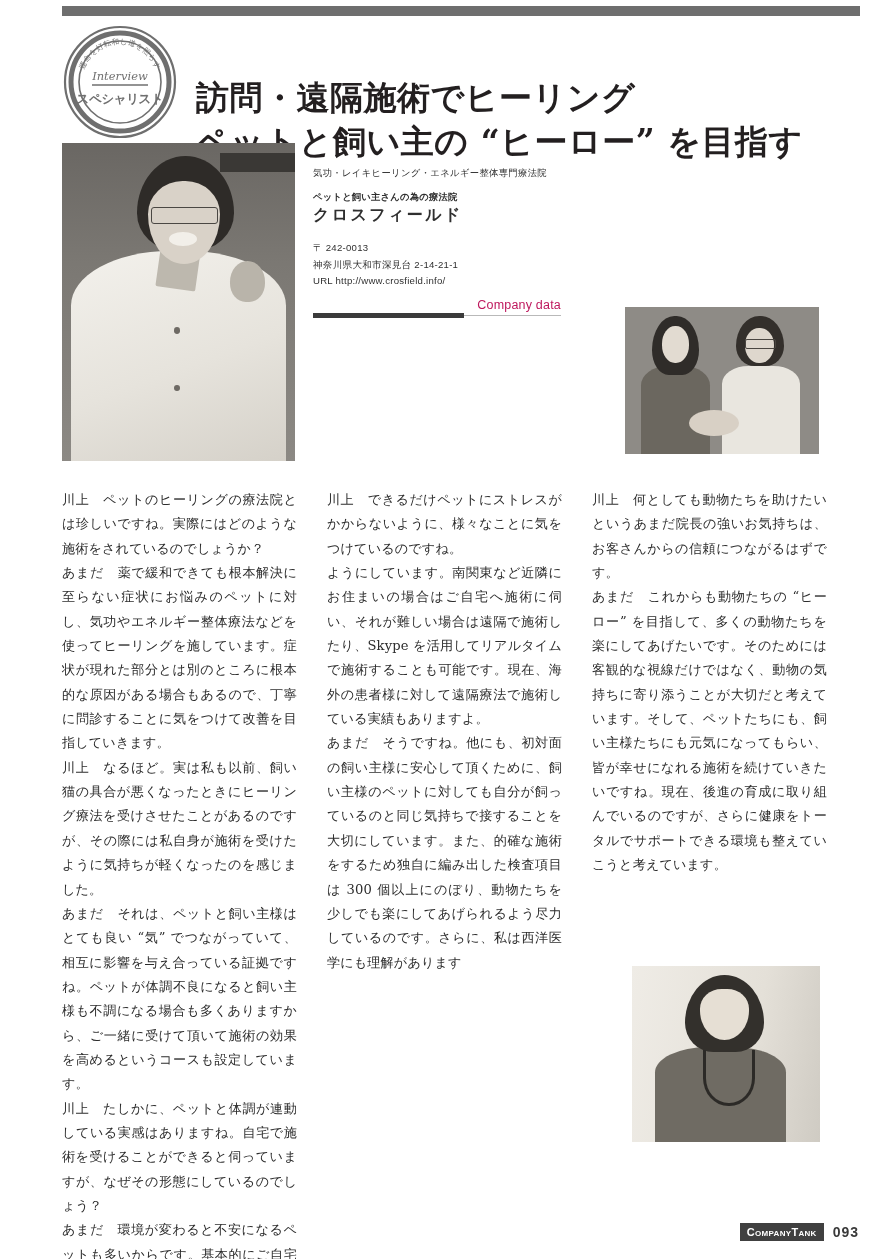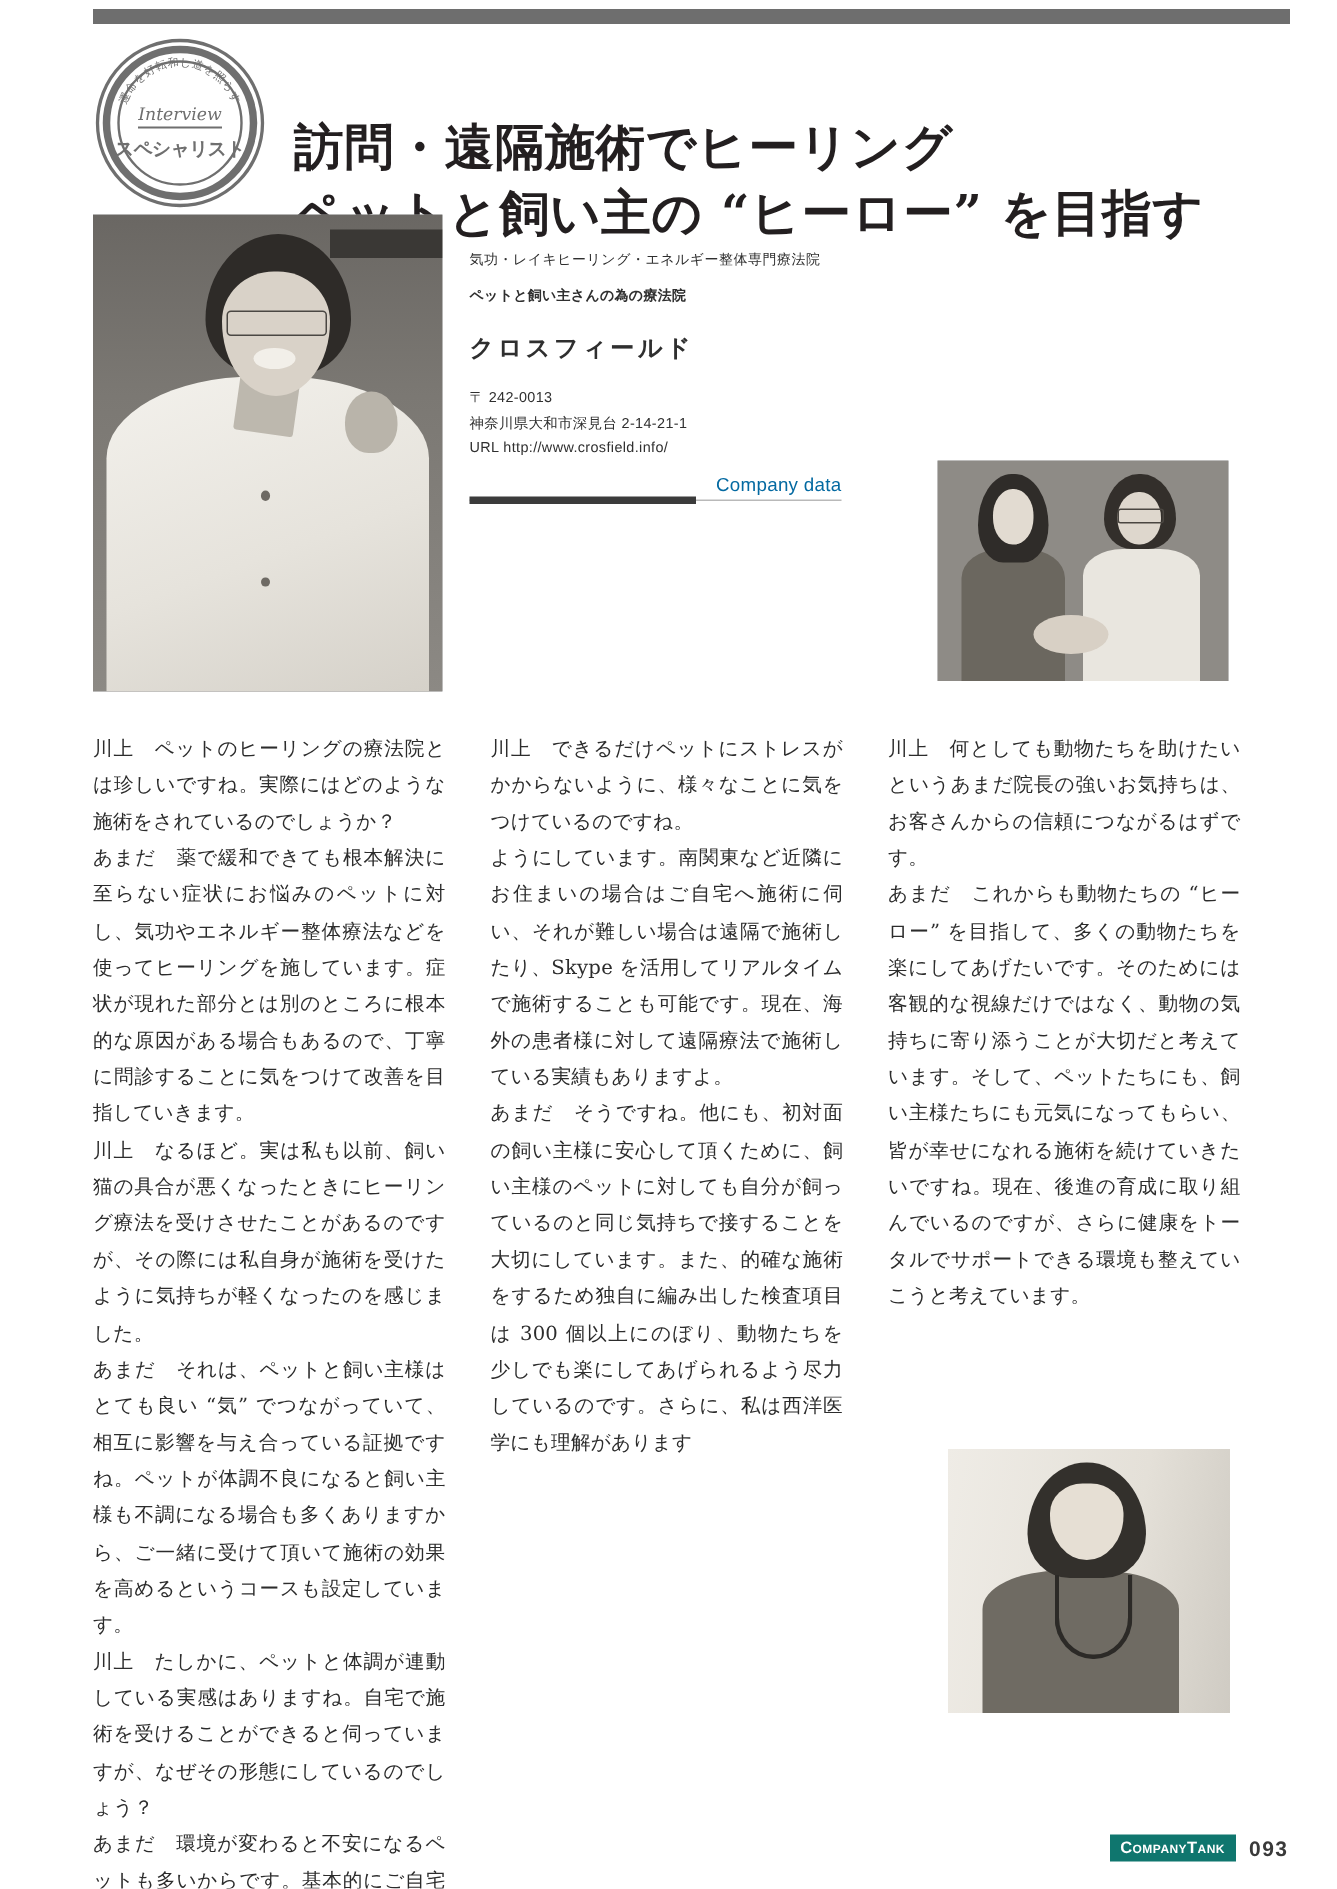--- a/index.html
+++ b/index.html
@@ -102,26 +102,26 @@
     border:3px solid #2c2a27;border-top:none;border-radius:0 0 50% 50%;}
 
   
   .info{
     position:absolute;left:313px;top:166px;width:248px;
     font-family:"Liberation Sans","DejaVu Sans",sans-serif;
     color:#2f2f2f;
   }
   .co-tagline{font-size:9.3px;line-height:14px;letter-spacing:.35px;margin-bottom:11px;}
   .co-sub{font-size:9.3px;font-weight:700;line-height:13px;letter-spacing:.2px;}
-  .co-name{font-size:16px;font-weight:700;line-height:22px;letter-spacing:2.4px;margin-top:18px;font-family:Liberation Serif, serif;}
+  .co-name{font-size:16px;font-weight:700;line-height:22px;letter-spacing:2.4px;margin-top:0;font-family:Liberation Serif, serif;}
   .co-addr{margin-top:14px;font-size:9.6px;line-height:16.5px;letter-spacing:.25px;}
 
   .rule-label{
     font-family:"Liberation Sans","DejaVu Sans",sans-serif;
-    font-size:12.5px;color:#0369a1;text-align:right;letter-spacing:.2px;
+    font-size:12.5px;color:#be185d;text-align:right;letter-spacing:.2px;
   }
   .rule{position:relative;height:5px;margin-top:3px;background:#b9b9b9;}
   .rule::before{content:"";position:absolute;left:0;top:0;height:5px;width:61%;background:#3b3b3b;}
   .rule.thin{height:1px;background:#b9b9b9;}
   .rule.thin::before{height:5px;top:-2px;}
 
   .block-company{margin-top:8px;}
   .block-personal{margin-top:14px;}
 
   .pf-head{font-size:9.5px;font-weight:700;letter-spacing:.3px;}
@@ -165,21 +165,21 @@
   }
 
   
   .footer{
     position:absolute;right:32px;bottom:18px;
     display:flex;align-items:center;gap:9px;
   }
   .brand{
     font-family:"Liberation Sans","DejaVu Sans",sans-serif;
     font-size:11px;font-weight:700;letter-spacing:.3px;
-    color:#ffffff;background:#0f766e;padding:3px 7px 3px 7px;
+    color:#ffffff;background:#404040;padding:3px 7px 3px 7px;
     font-variant:small-caps;
   }
   .pageno{
     font-family:"Liberation Sans","DejaVu Sans",sans-serif;
     font-size:14px;font-weight:700;color:#3a3a3a;letter-spacing:1px;
   }
 </style>
 </head>
 <body>
 

